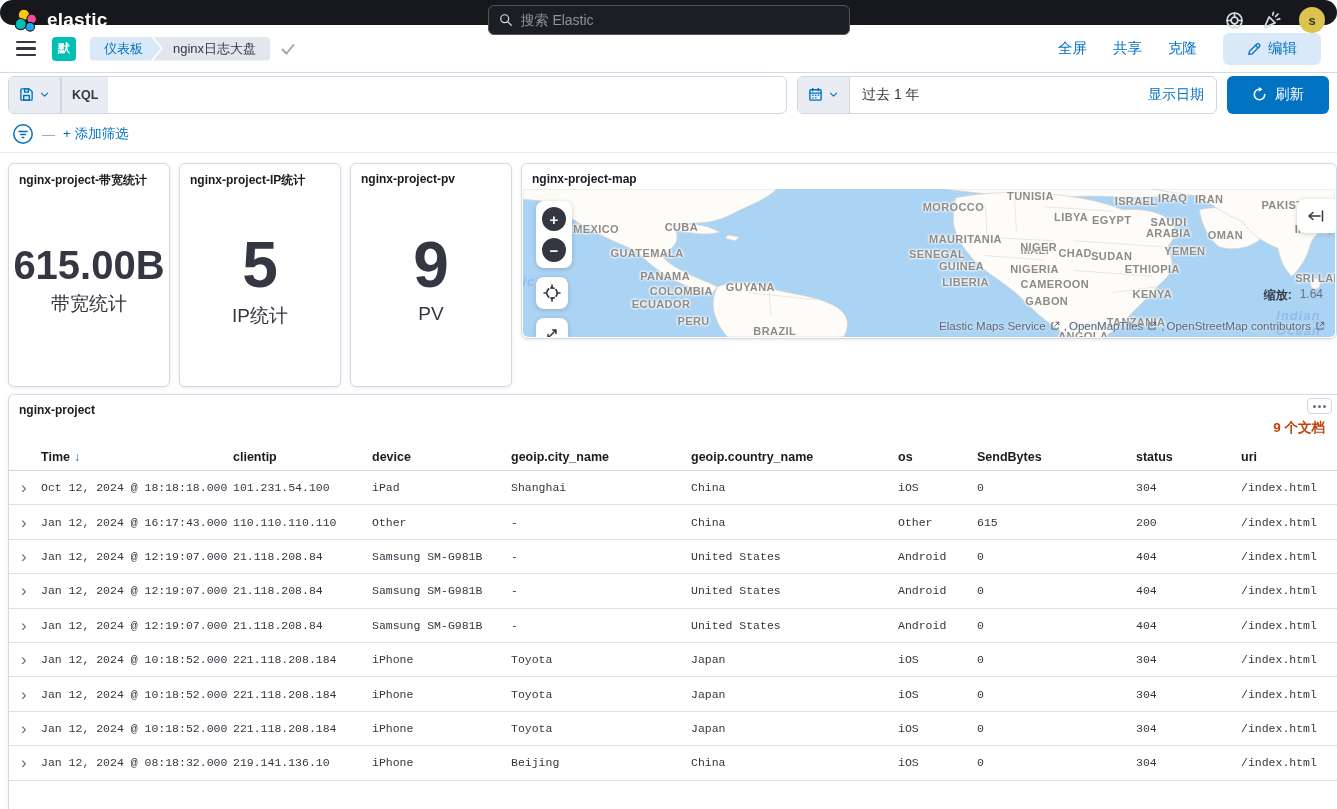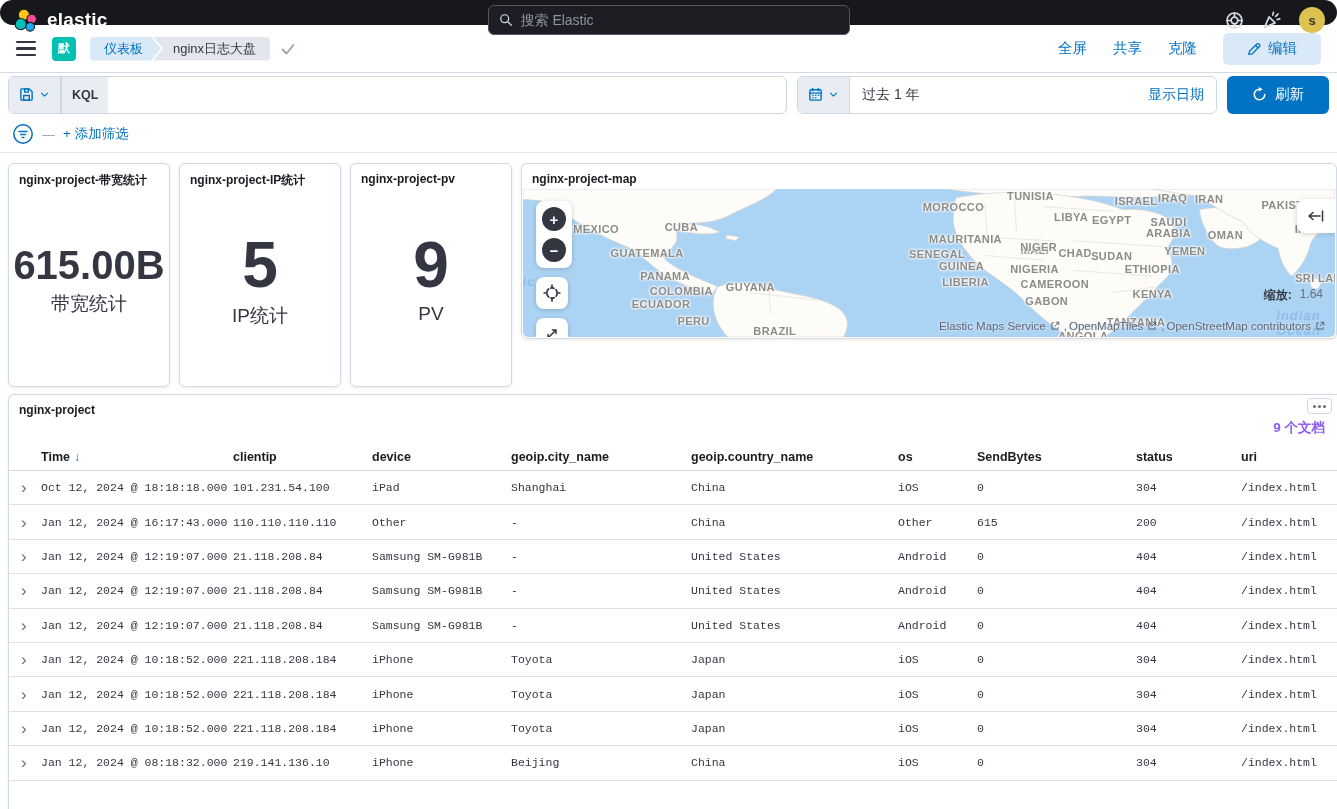--- a/index.html
+++ b/index.html
@@ -90,21 +90,21 @@
   .map-zoomlevel .zl-value { color:#69707d; }
   .map-attrib { position:absolute; right:8px; bottom:5px; font-size:11.5px; color:#5d6470; display:flex; align-items:center; gap:2px;
     text-shadow:0 0 3px #dceafc,0 0 3px #dceafc; }
   .ext-icon { display:inline-flex; margin:0 2px; }
 
   
   .table-panel { margin-top:7px; margin-right:0; height:440px; border-radius:6px 0 0 6px; border-right:none; overflow:hidden; }
   .panel-opts { position:absolute; top:3px; right:5px; width:25px; height:16px; border:1px solid #cfd7e2; border-radius:4px;
     background:#fff; display:flex; align-items:center; justify-content:center; gap:2px; cursor:pointer; }
   .panel-opts i { width:3px; height:3px; background:#69707d; border-radius:50%; }
-  .doc-count { text-align:right; padding:2px 12px 0 0; font-size:13.5px; font-weight:600; color:#8b5cf6; }
+  .doc-count { text-align:right; padding:2px 12px 0 0; font-size:13.5px; font-weight:600; color:#c2410c; }
   .grid { margin-top:6px; }
   .g-row { display:grid; grid-template-columns:32px 192px 139px 139px 180px 207px 79px 159px 105px 1fr; align-items:center; }
   .g-head { height:28px; border-bottom:1px solid #cfd7e2; }
   .g-head .hcell { font-size:12.5px; font-weight:700; color:#1a1c21; white-space:nowrap; }
   .sort-arrow { color:#0071c2; font-size:12px; margin-left:4px; }
   .t-row { height:34.4px; border-bottom:1px solid #dce1e9; }
   .t-row .cell { font-family:"Liberation Mono","DejaVu Sans Mono",monospace; font-size:11.5px; color:#343741;
     white-space:nowrap; overflow:hidden; }
   .t-row .chev { font-family:"Liberation Sans",sans-serif; color:#69707d; font-size:17px; line-height:1; padding-left:12px;
     cursor:pointer; overflow:visible; }

